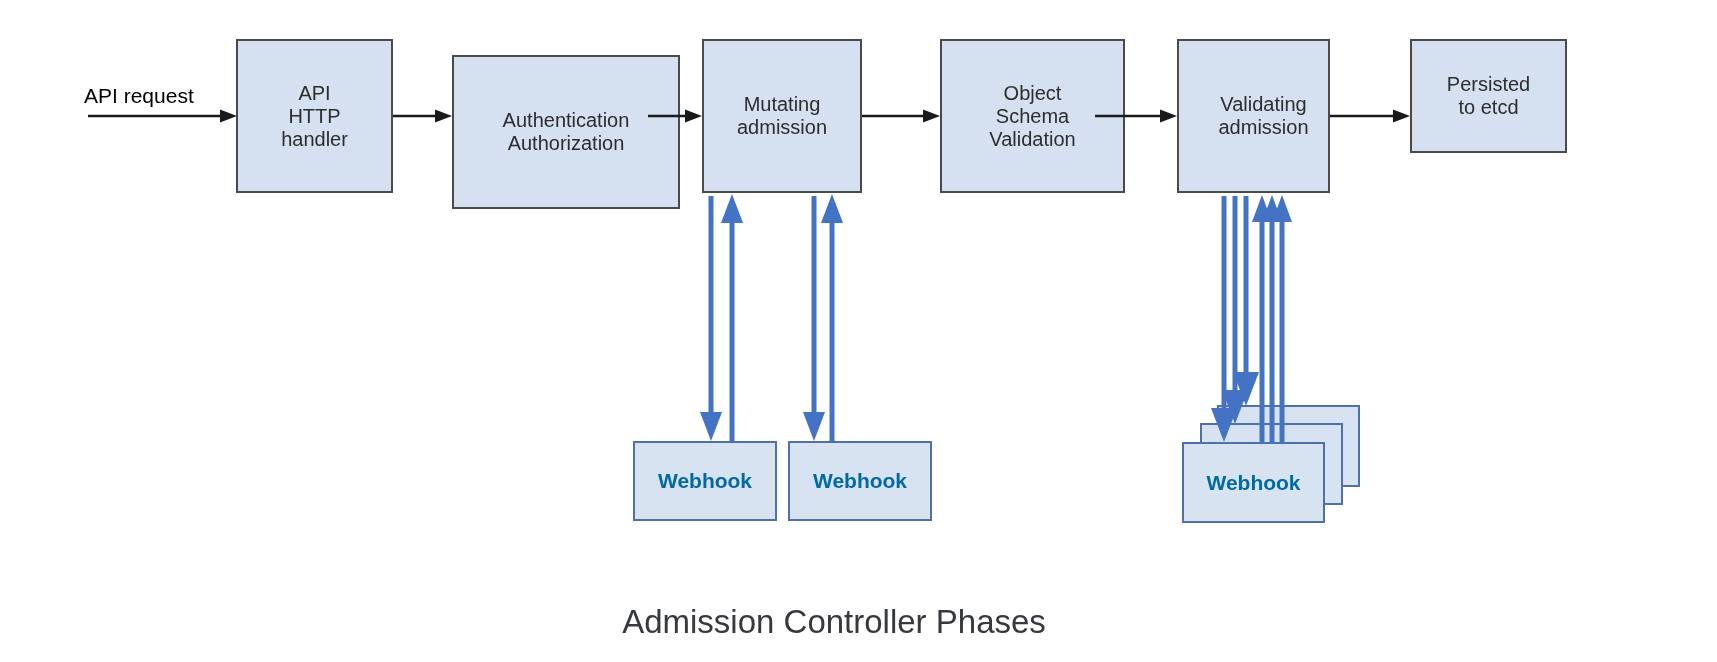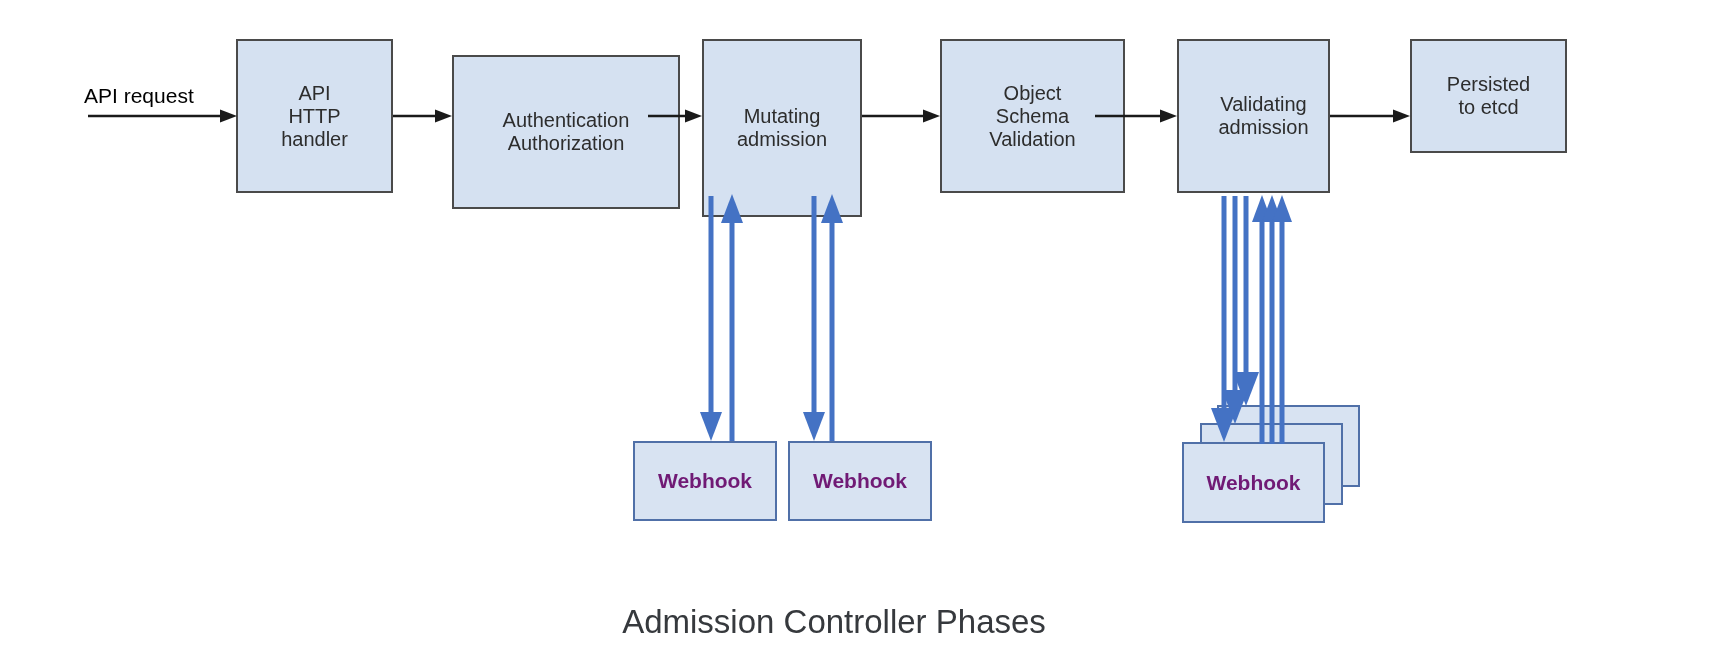--- a/index.html
+++ b/index.html
@@ -29,25 +29,25 @@
   .webhook-box {
     position: absolute;
     background: #d8e3f2;
     border: 2px solid #5070a8;
     display: flex;
     align-items: center;
     justify-content: center;
     text-align: center;
     font-size: 21px;
     font-weight: bold;
-    color: #701a75;
+    color: #0369a1;
   }
   .b1 { left: 236px; top: 39px; width: 157px; height: 154px; }
   .b2 { left: 452px; top: 55px; width: 228px; height: 154px; }
-  .b3 { left: 702px; top: 39px; width: 160px; height: 178px; }
+  .b3 { left: 702px; top: 39px; width: 160px; height: 154px; }
   .b4 { left: 940px; top: 39px; width: 185px; height: 154px; }
   .b5 { left: 1177px; top: 39px; width: 153px; height: 154px; padding-left: 20px; }
   .b6 { left: 1410px; top: 39px; width: 157px; height: 114px; }
   .wh1 { left: 633px; top: 441px; width: 144px; height: 80px; z-index: 2; }
   .wh2 { left: 788px; top: 441px; width: 144px; height: 80px; z-index: 2; }
   .whv-back   { left: 1217px; top: 405px; width: 143px; height: 82px; z-index: 1; }
   .whv-middle { left: 1200px; top: 423px; width: 143px; height: 82px; z-index: 2; }
   .whv-front  { left: 1182px; top: 442px; width: 143px; height: 81px; z-index: 3; }
   .entry-label {
     position: absolute;

